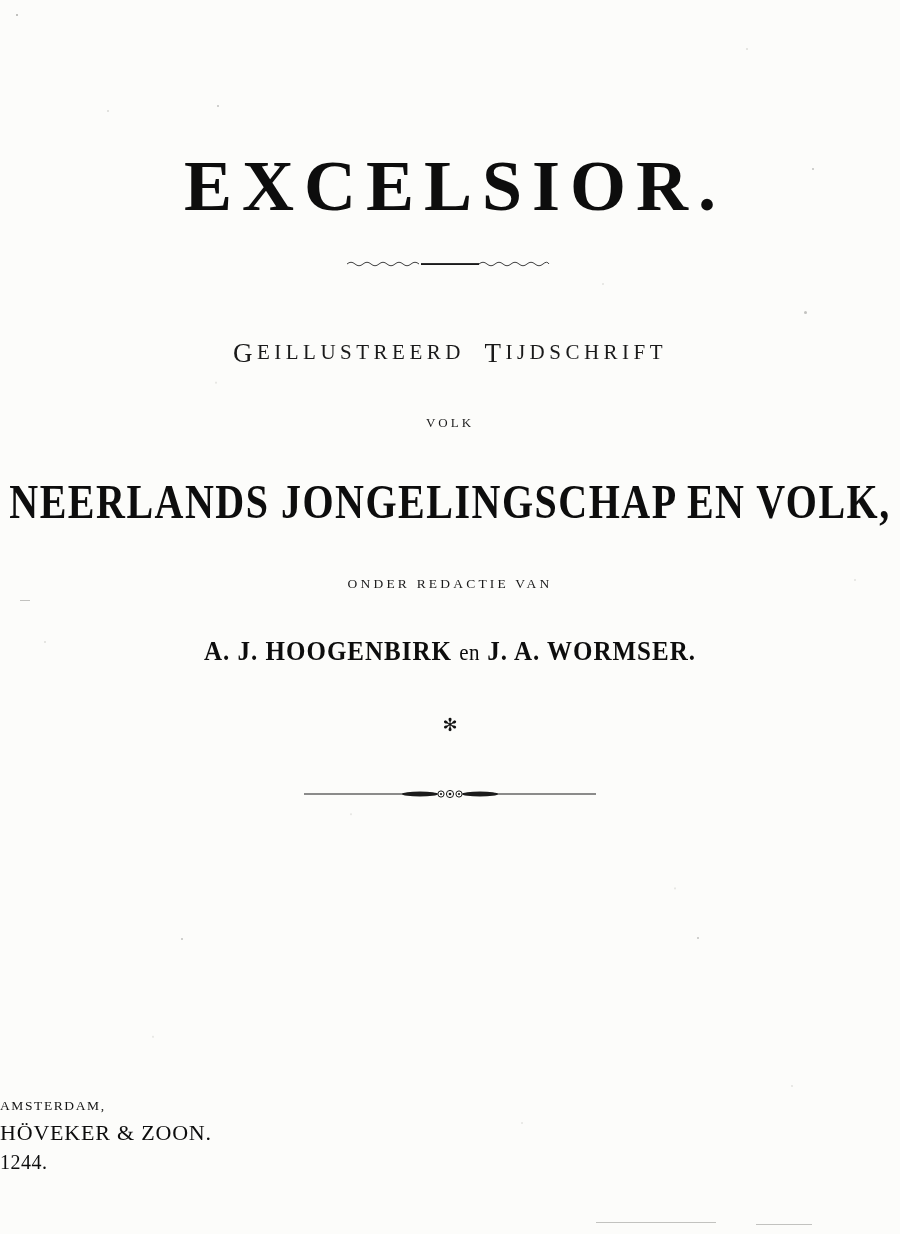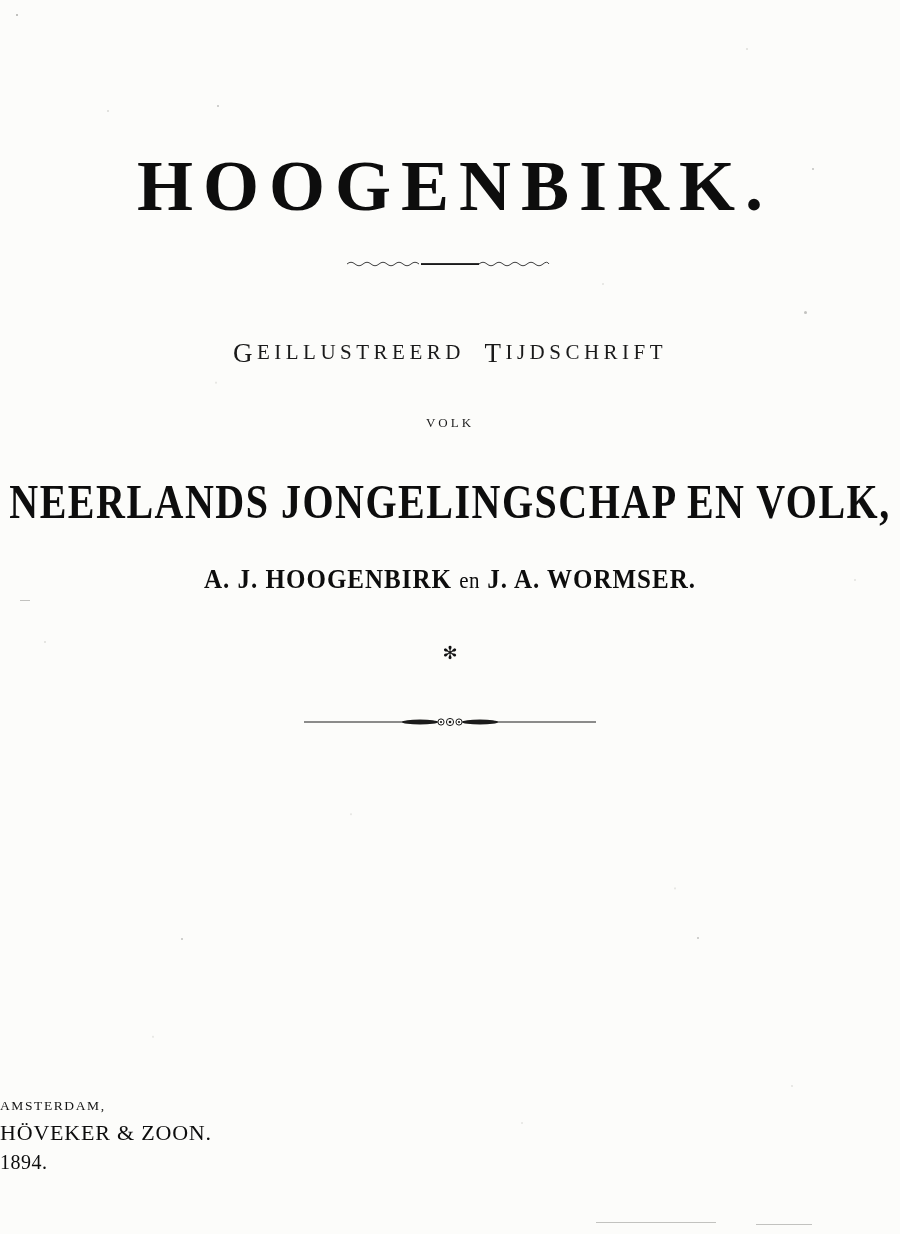--- a/index.html
+++ b/index.html
@@ -169,38 +169,39 @@
     background: rgba(60,60,55,0.30);
   }
 </style>
 </head>
 <body>
 
 <div class="page">
 
   <div class="content">
 
-    <div class="masthead">HOOGENBIRK.</div>
+    <div class="masthead">EXCELSIOR.</div>
 
     <div class="rule-wavy">
       <svg width="210" height="12" viewBox="0 0 210 12" xmlns="http://www.w3.org/2000/svg">
         <path d="M2 6 q4 -3.5 8 0 q4 3.5 8 0 q4 -3.5 8 0 q4 3.5 8 0 q4 -3.5 8 0 q4 3.5 8 0 q4 -3.5 8 0 q4 3.5 8 0 q4 -3.5 8 0" stroke="#2a2a2a" stroke-width="0.9" fill="none"></path>
         <rect x="76" y="5.1" width="58" height="1.9" fill="#1a1a1a"></rect>
         <path d="M134 6 q4 -3.5 8 0 q4 3.5 8 0 q4 -3.5 8 0 q4 3.5 8 0 q4 -3.5 8 0 q4 3.5 8 0 q4 -3.5 8 0 q4 3.5 8 0 q4 -3.5 6 0" stroke="#2a2a2a" stroke-width="0.9" fill="none"></path>
       </svg>
     </div>
 
     <div class="subtitle">
       <span class="drop">G</span><span>EILLUSTREERD</span>&nbsp;&nbsp;<span class="drop">T</span><span>IJDSCHRIFT</span>
     </div>
 
     <div class="voor">VOLK</div>
 
     <div class="bigline">NEERLANDS JONGELINGSCHAP EN VOLK,</div>
 
+    <div class="onder">ONDER REDACTIE VAN</div>
 
     <div class="editors">
       <span>A. J. HOOGENBIRK</span>
       <span class="en">en</span>
       <span>J. A. WORMSER.</span>
     </div>
 
 
     <div class="asterisk">✻</div>
 
@@ -217,21 +218,21 @@
         <circle cx="150" cy="8" r="1.3" fill="#1b1b1b"></circle>
         <circle cx="159" cy="8" r="1.1" fill="#1b1b1b"></circle>
       </svg>
     </div>
 
   </div>
 
   <div class="imprint">
     <div class="city">AMSTERDAM,</div>
     <div class="publisher">HÖVEKER &amp; ZOON.</div>
-    <div class="year">1894.</div>
+    <div class="year">1244.</div>
   </div>
 
   <div class="edge-mark" style="left:596px; top:1222px; width:120px; height:1.4px;"></div>
   <div class="edge-mark" style="left:756px; top:1224px; width:56px; height:1.2px;"></div>
   <div class="edge-mark" style="left:16px; top:14px; width:2px; height:2px;"></div>
   <div class="edge-mark" style="left:217px; top:105px; width:2.4px; height:2.4px; border-radius:50%;"></div>
   <div class="edge-mark" style="left:812px; top:168px; width:2px; height:2px; border-radius:50%;"></div>
   <div class="edge-mark" style="left:20px; top:600px; width:10px; height:1.2px;"></div>
   <div class="edge-mark" style="left:804px; top:311px; width:3px; height:3px; border-radius:50%;"></div>
   <div class="edge-mark" style="left:181px; top:938px; width:2.4px; height:2.4px; border-radius:50%;"></div>

